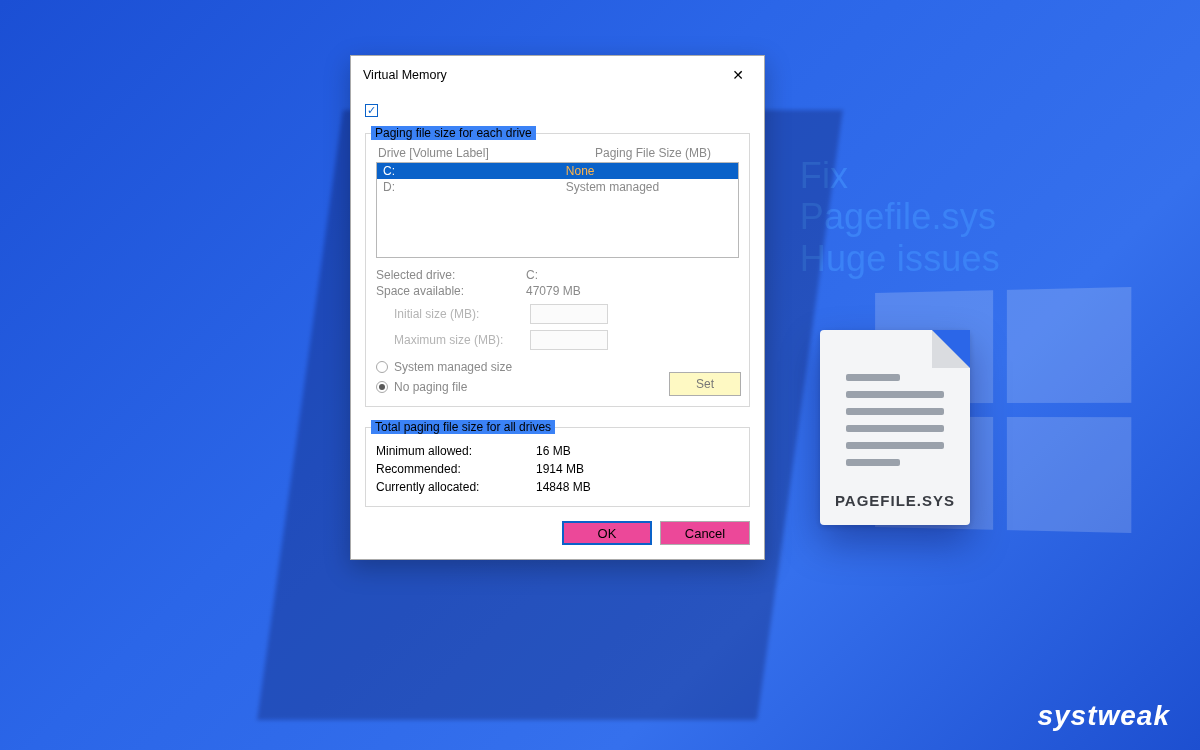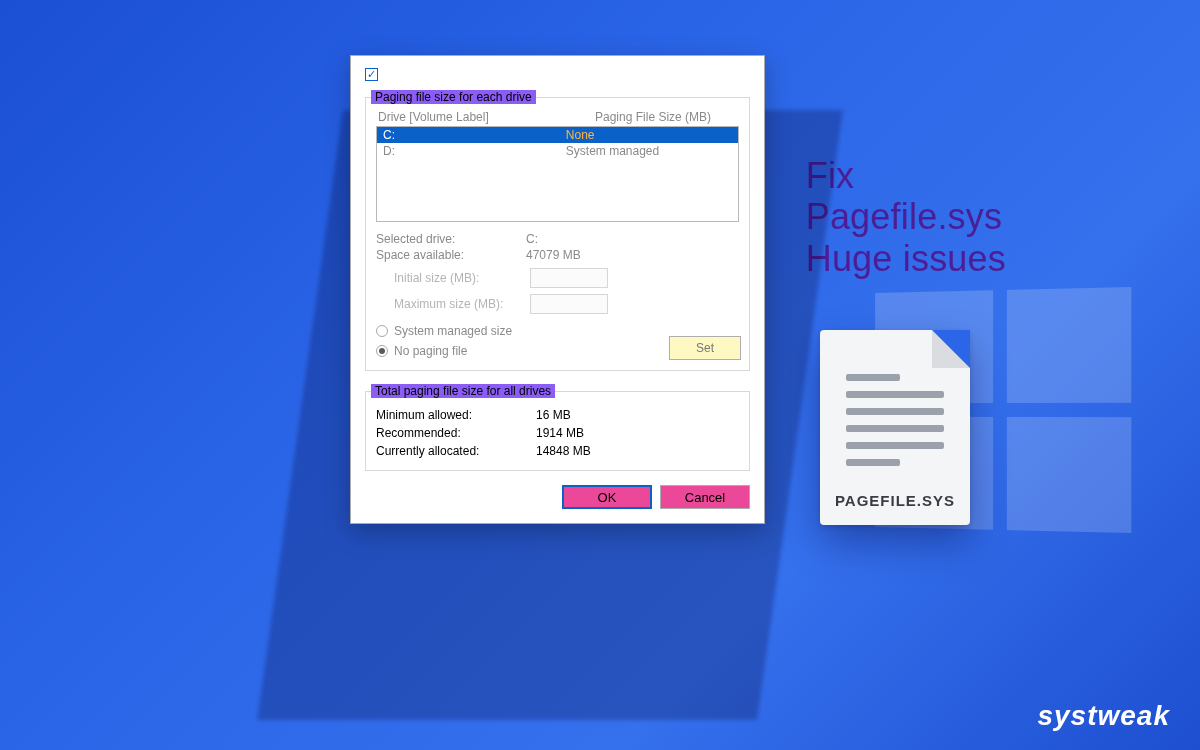--- a/index.html
+++ b/index.html
@@ -20,22 +20,22 @@
     display: grid;
     grid-template-columns: 1fr 1fr;
     grid-template-rows: 1fr 1fr;
     gap: 14px;
     transform: perspective(900px) rotateY(-10deg);
   }
   .winlogo div { background: #ffffff; }
   
   .marketing {
     position: absolute;
-    right: 194px; top: 155px;
-    color: #4c1d95;
+    right: 200px; top: 155px;
+    color: #3b82f6;
     font-size: 36px;
     font-weight: 300;
     line-height: 1.15;
     letter-spacing: .2px;
   }
   
   .brand {
     position: absolute;
     right: 30px; bottom: 18px;
     color: #fff;
@@ -86,21 +86,21 @@
     font-size: 11px;
     line-height: 1;
   }
   .groupbox {
     border: 1px solid #d8d8d8;
     margin-top: -8px;
     padding: 12px 10px 12px 10px;
   }
   .group-title-inset {
     display:inline-block;
-    background:#8b5cf6;
+    background:#3b82f6;
     padding:0 4px;
     position:relative;
     top:-1px; left:6px;
     font-size:12px;
   }
   .listhead { display:flex; color:#8a8a8a; margin: 0 0 2px 2px;}
   .listhead .c1{ flex:1.1;} .listhead .c2{flex:1; text-align:center;}
   .drivelist {
     border:1px solid #b8b8b8;
     background:#fff;
@@ -187,20 +187,26 @@
 
 <div class="marketing">
   <div>Fix</div>
   <div>Pagefile.sys</div>
   <div>Huge issues</div>
 </div>
 
 <div class="slab"></div>
 
 <div class="dialog">
+  <div class="titlebar">
+    <span>Virtual Memory</span>
+    <div class="closebtn">
+      <span>✕</span>
+    </div>
+  </div>
   <div class="body">
     <div class="checkrow">
       <span class="checkbox">✓</span>
     </div>
 
     <div>
       <span class="group-title-inset">Paging file size for each drive</span>
       <div class="groupbox">
         <div class="listhead">
           <span class="c1">Drive  [Volume Label]</span>

